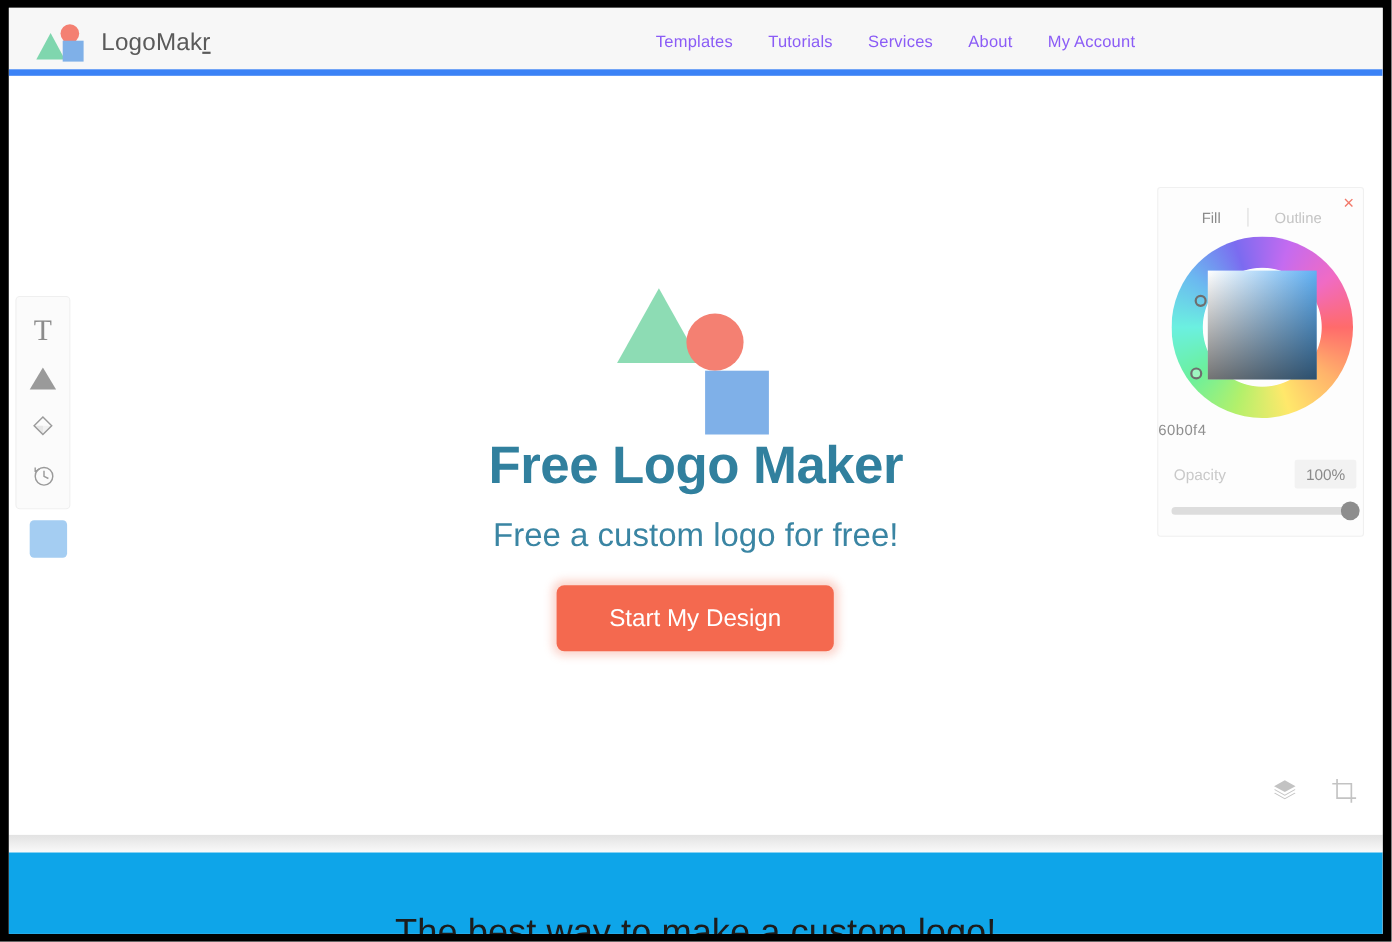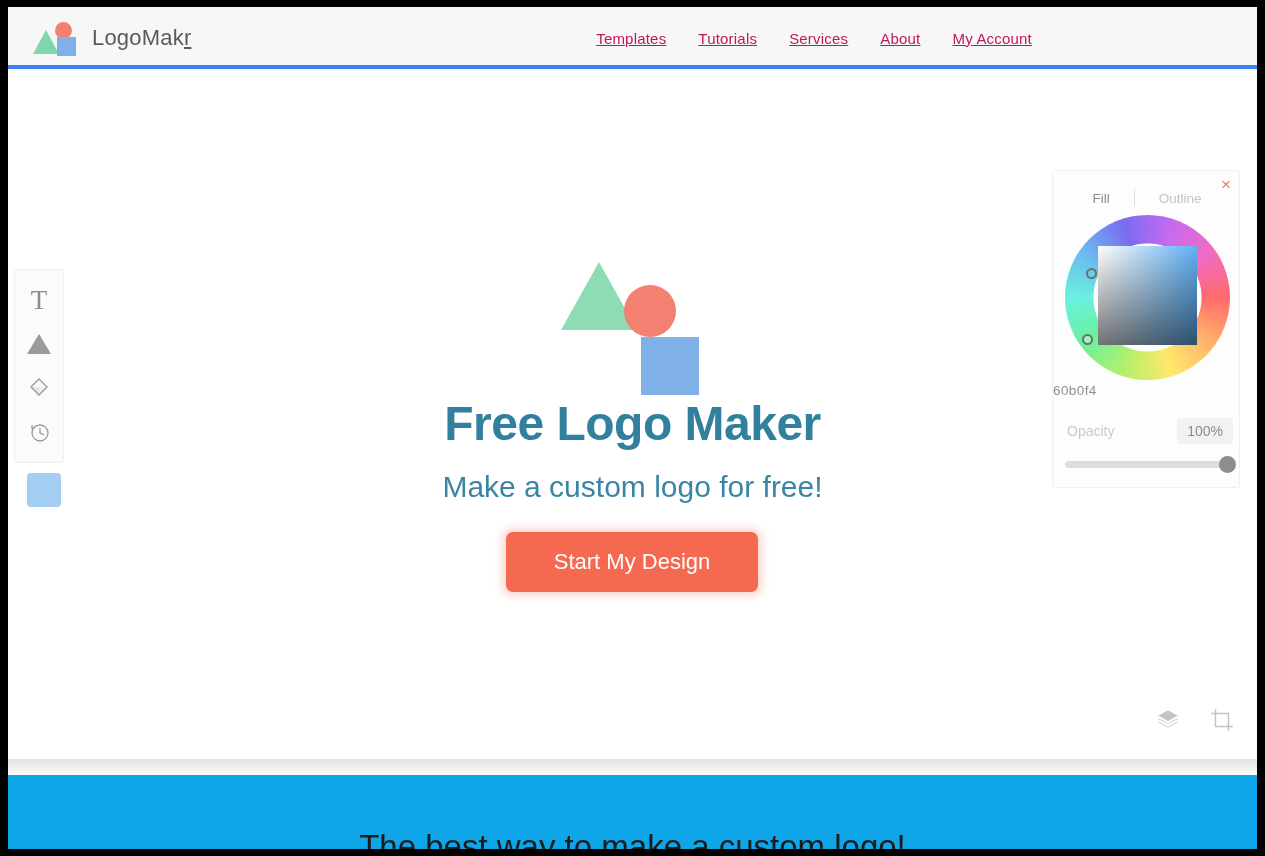--- a/index.html
+++ b/index.html
@@ -24,21 +24,21 @@
   }
 
   
   #topbar {
     position: absolute;
     left: 0;
     top: 0;
     width: 1249px;
     height: 62px;
     background: #f7f7f7;
-    border-bottom: 4px solid #3b82f6;
+    border-bottom: 6px solid #3b82f6;
   }
 
   #brand {
     position: absolute;
     left: 25px;
     top: 10px;
     display: flex;
     align-items: center;
     gap: 13px;
     cursor: pointer;
@@ -83,25 +83,24 @@
     position: absolute;
     right: 225px;
     top: 0;
     height: 62px;
     display: flex;
     align-items: center;
     gap: 32px;
   }
   .nav-link {
     font-size: 15px;
-    color: #be185d;
+    color: #8b5cf6;
     cursor: pointer;
     white-space: nowrap;
     letter-spacing: 0.2px;
-    text-decoration: underline;
   }
 
   #new-design-btn {
     position: absolute;
     right: 47px;
     top: 12px;
     width: 143px;
     height: 40px;
     border-radius: 20px;
     background: #3d92d8;
@@ -472,21 +471,21 @@
 
     <div id="color-swatch"></div>
 
     <div id="hero-logo">
       <span id="hl-tri"></span>
       <span id="hl-circle"></span>
       <span id="hl-square"></span>
     </div>
 
     <div id="hero-title">Free Logo Maker</div>
-    <div id="hero-sub">Make a custom logo for free!</div>
+    <div id="hero-sub">Free a custom logo for free!</div>
     <button id="start-btn">Start My Design</button>
 
     <div id="color-panel">
       <span id="panel-close">×</span>
 
       <div id="panel-tabs">
         <span class="panel-tab active">Fill</span>
         <span class="tab-div"></span>
         <span class="panel-tab inactive">Outline</span>
       </div>

